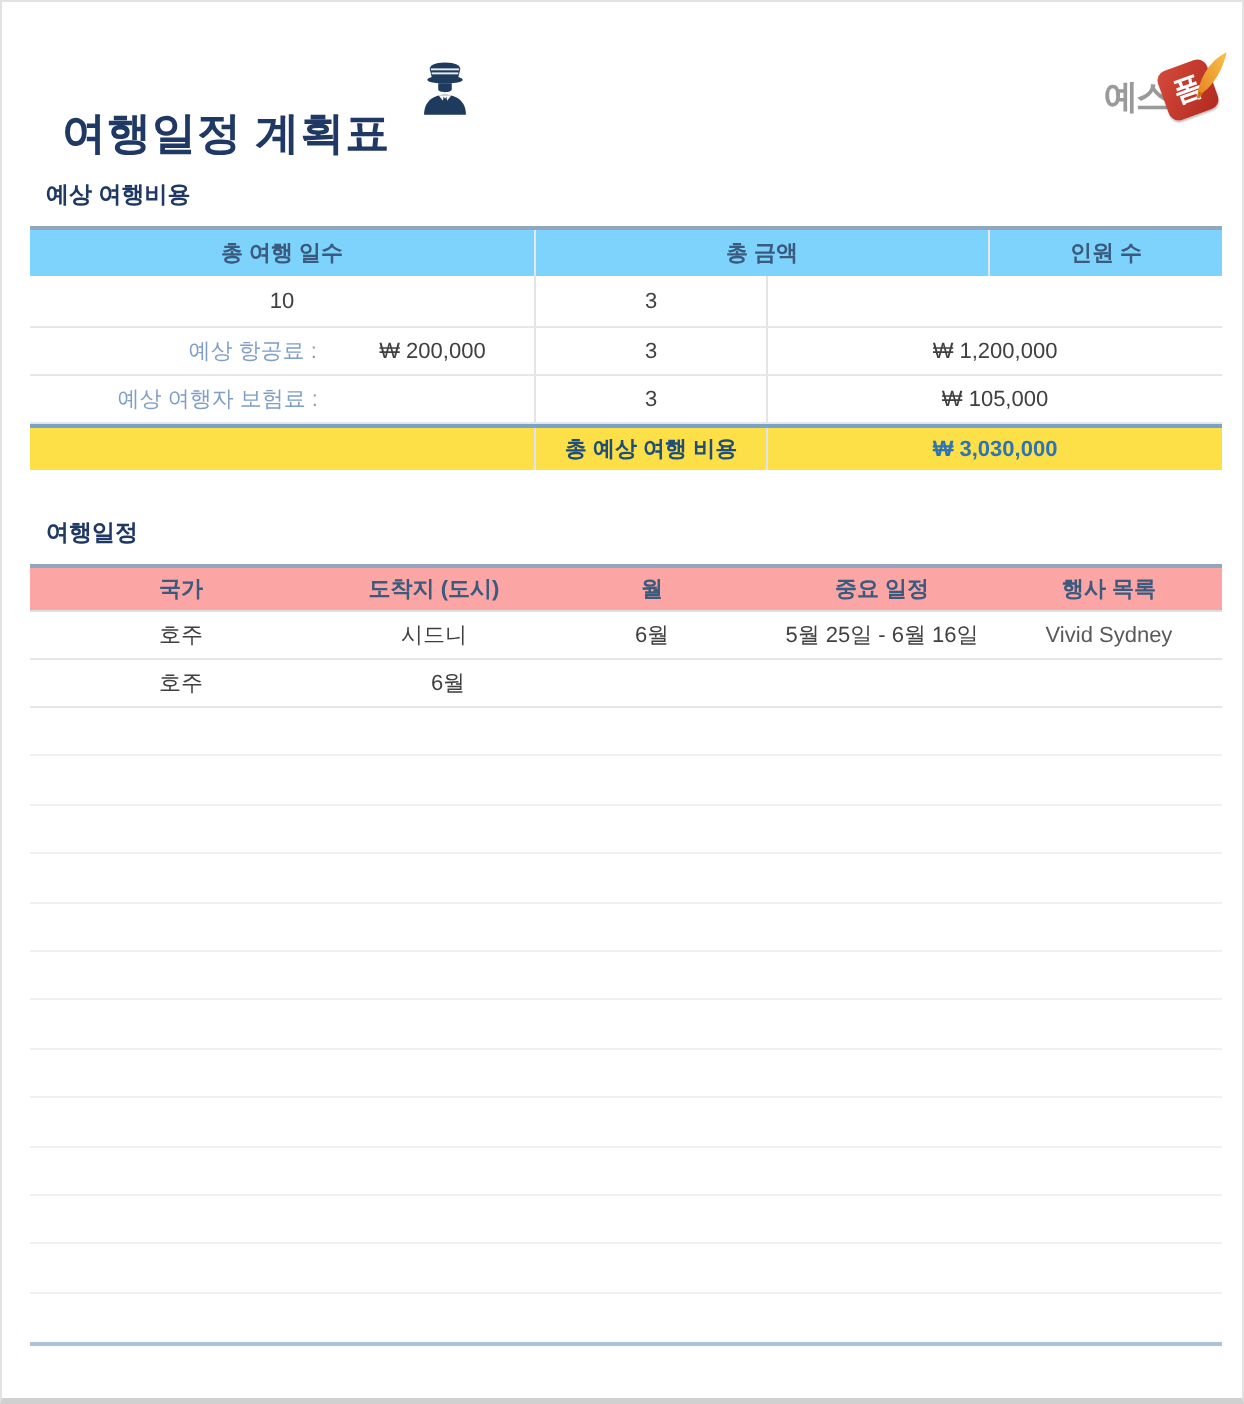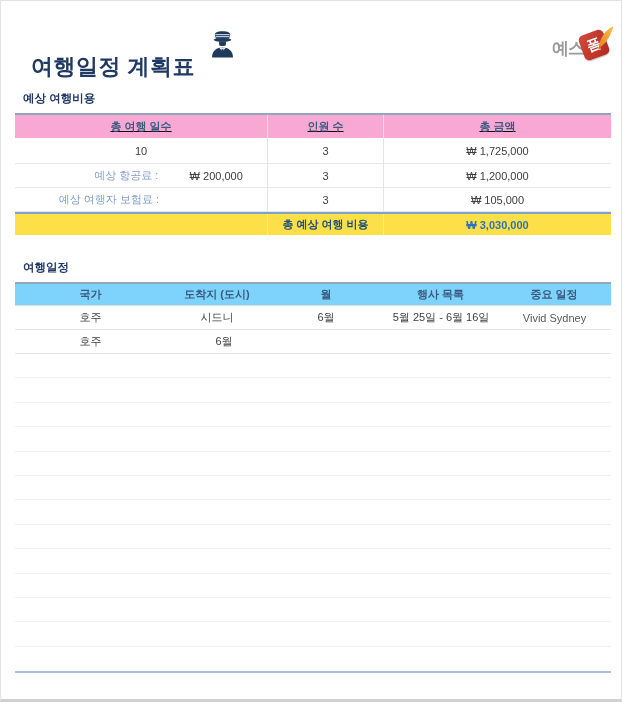--- a/index.html
+++ b/index.html
@@ -22,38 +22,38 @@
     margin-left:-3px;background:linear-gradient(135deg,#d4493b,#b12a1f);color:#fff;
     border-radius:5px;transform:rotate(-20deg);font-weight:bold;font-size:14px;z-index:2;
     box-shadow:0 1px 1px rgba(0,0,0,.25);}
   .quill{display:inline-flex;margin:-14px 0 0 -11px;z-index:3;}
   .section-label{margin:33px 0 0 22px;font-size:11.5px;font-weight:bold;color:var(--navy);line-height:13px;}
   .section-label.second{margin-top:26px;}
   
   .tbl{width:596px;margin:8px 0 0 14px;}
   .t1{border-top:2px solid var(--steel-border);}
   .row{display:flex;width:100%;}
-  .t1 .hrow{height:23px;background:#f9a8d4;text-decoration:underline;}
+  .t1 .hrow{height:23px;background:#7dd3fc;}
   .t1 .hcell{font-size:11px;font-weight:bold;color:var(--header-text);
     display:flex;align-items:center;justify-content:center;border-right:1px solid #e6e6e6;}
   .t1 .hcell:last-child{border-right:none;}
   .t1 .drow{height:24px;border-bottom:1px solid #e7e7e7;font-size:11px;color:var(--body-text);}
   .t1 .drow.first{height:26px;}
   .cell{display:flex;align-items:center;justify-content:center;}
   .w-ab{width:253px;} .w-c{width:116px;} .w-de{width:227px;}
   .w-a{width:151px;} .w-b{width:102px;}
   .vb{border-right:1px solid #e4e4e4;}
   .lbl-cell{justify-content:flex-end;padding-right:7px;color:var(--label-blue);}
   .t1 .frow{height:23px;background:#fde047;border-top:2px solid var(--footer-border);font-size:11px;}
   .frow .fvb{border-right:1px solid #dde6f0;}
   .f-label{font-weight:bold;color:var(--footer-label);}
   .f-total{font-weight:bold;color:var(--total-blue);}
   
   .t2{border-top:2px solid var(--steel-border);border-bottom:2px solid var(--bottom-border);}
-  .t2 .hrow{height:22px;background:#7dd3fc;border-bottom:1px solid #dedede;}
+  .t2 .hrow{height:22px;background:#fca5a5;border-bottom:1px solid #dedede;}
   .t2 .hcell{font-size:11px;font-weight:bold;color:var(--header-text);
     display:flex;align-items:center;justify-content:center;}
   .w1{width:151px;} .w2{width:102px;} .w3{width:116px;} .w4{width:114px;} .w5{width:113px;}
   .t2-row{display:flex;height:24px;border-bottom:1px solid #e6e6e6;font-size:11px;color:var(--body-text);}
   .t2-row .cell{height:100%;}
   .t2-row.empty{height:24.4px;border-bottom-color:#f0f0f0;}
   .t2-row.empty:last-child{border-bottom:none;}
   .ev-text{color:#595959;}
 </style>
 </head>
@@ -93,27 +93,26 @@
         </svg>
       </span>
     </div>
   </div>
 
   <div class="section-label">예상 여행비용</div>
 
   <div class="tbl t1">
     <div class="row hrow">
       <div class="hcell w-ab">총 여행 일수</div>
+      <div class="hcell w-de">총 금액</div>
       <div class="hcell w-c">인원 수</div>
-      <div class="hcell w-de">총 금액</div>
     </div>
     <div class="row drow first">
       <div class="cell w-ab vb">10</div>
       <div class="cell w-c vb">3</div>
-      <div class="cell w-de">₩ 1,725,000</div>
     </div>
     <div class="row drow">
       <div class="row w-ab vb">
         <div class="cell w-a lbl-cell">예상 항공료 :</div>
         <div class="cell w-b">₩ 200,000</div>
       </div>
       <div class="cell w-c vb">3</div>
       <div class="cell w-de">₩ 1,200,000</div>
     </div>
     <div class="row drow">
@@ -130,22 +129,22 @@
     </div>
   </div>
 
   <div class="section-label second">여행일정</div>
 
   <div class="tbl t2">
     <div class="row hrow">
       <div class="hcell w1">국가</div>
       <div class="hcell w2">도착지 (도시)</div>
       <div class="hcell w3">월</div>
+      <div class="hcell w4">중요 일정</div>
       <div class="hcell w5">행사 목록</div>
-      <div class="hcell w4">중요 일정</div>
     </div>
     <div class="t2-row">
       <div class="cell w1">호주</div>
       <div class="cell w2">시드니</div>
       <div class="cell w3">6월</div>
       <div class="cell w4">5월 25일 - 6월 16일</div>
       <div class="cell w5 ev-text">Vivid Sydney</div>
     </div>
     <div class="t2-row">
       <div class="cell w1">호주</div>

